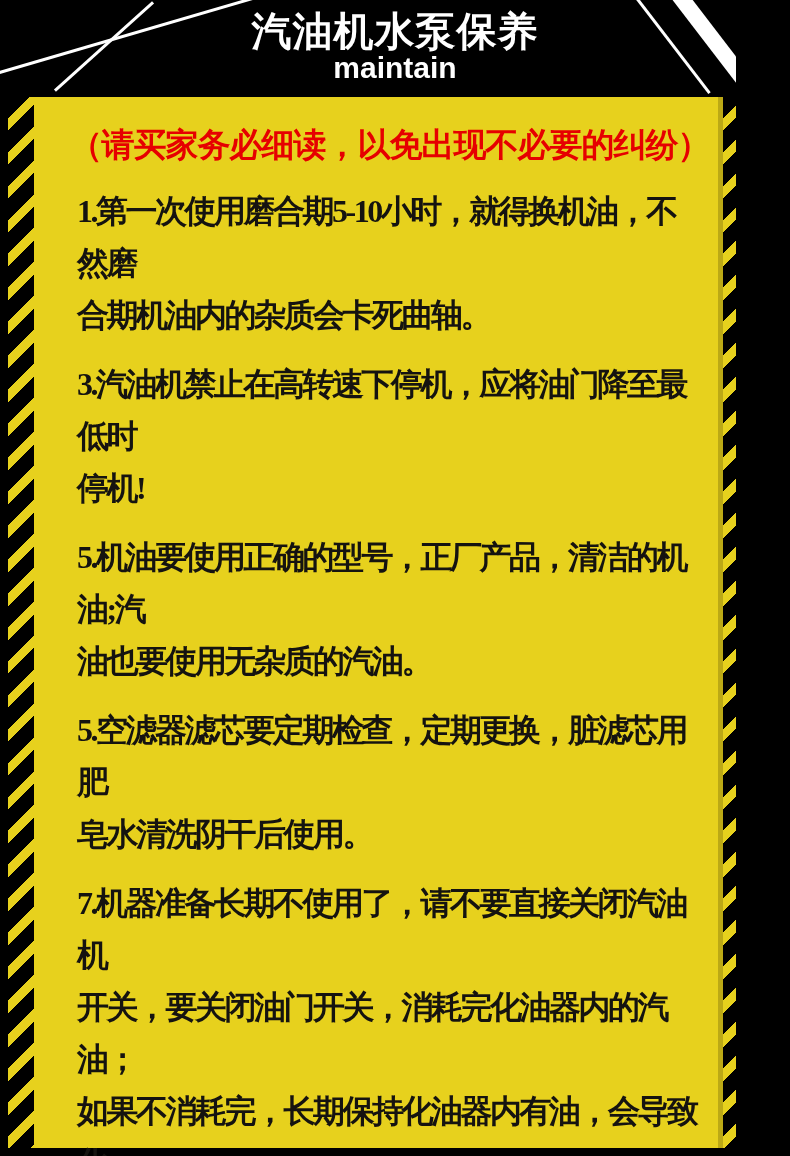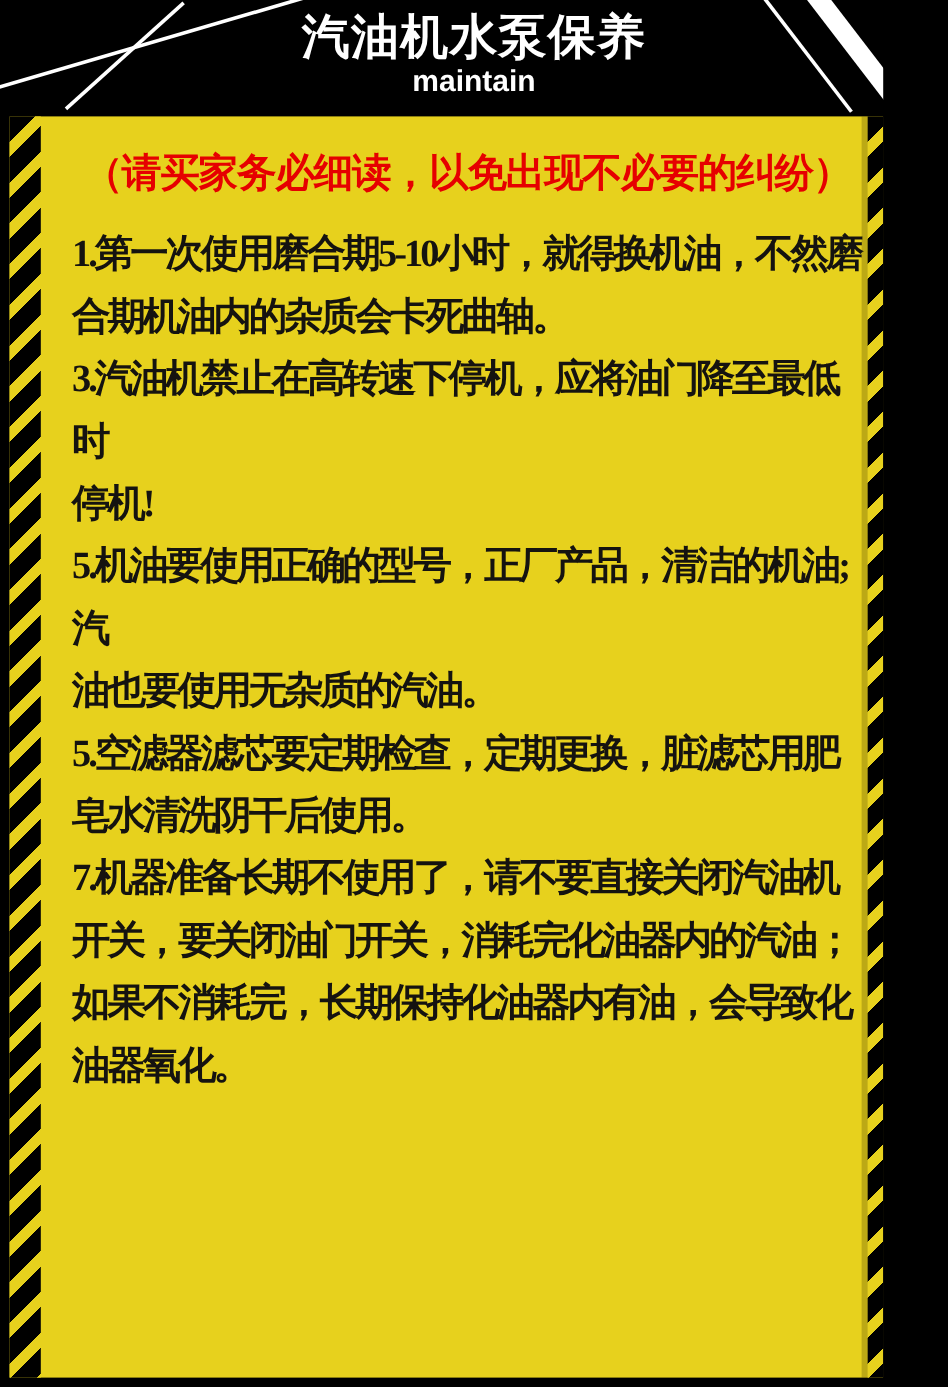--- a/index.html
+++ b/index.html
@@ -27,21 +27,21 @@
     position:absolute;top:0;left:0;width:790px;height:97px;
     background:var(--bg);overflow:hidden;text-align:center;color:var(--white);
   }
   .header h1{
     margin:8px 0 0;
     font-family:"Liberation Sans","DejaVu Sans",sans-serif;
     font-size:40px;line-height:46px;font-weight:bold;letter-spacing:1px;
   }
   .header .subtitle{
     font-family:"Liberation Sans","DejaVu Sans",sans-serif;
-    font-size:25px;line-height:28px;font-weight:bold;margin-top:0;
+    font-size:30px;line-height:28px;font-weight:bold;margin-top:0;
   }
   .decor{position:absolute;background:var(--white);pointer-events:none;}
   .decor.l-a{left:-6px;top:34px;width:264px;height:3px;transform:rotate(-16.3deg);}
   .decor.l-b{left:38px;top:45px;width:132px;height:3px;transform:rotate(-42deg);}
   .decor.r-a{left:613px;top:44px;width:120px;height:3px;transform:rotate(52.5deg);}
   .decor.r-b{left:646px;top:42px;width:150px;height:16px;transform:rotate(52.5deg);}
 
   
   .panel{
     position:absolute;top:97px;left:8px;right:0;bottom:8px;
@@ -63,21 +63,21 @@
     position:absolute;top:0;bottom:0;left:26px;right:13px;
     padding:14px 4px 0 26px;
   }
   .warning{
     margin:12px 0 18px;
     color:var(--red);
     font-size:33px;line-height:44px;font-weight:bold;
     letter-spacing:-1px;text-align:center;white-space:nowrap;
   }
   .item{
-    margin:0;
+    margin:17px;
     color:var(--ink);
     font-size:32px;line-height:52px;font-weight:bold;
     letter-spacing:-2.5px;
     white-space:pre-line;
   }
 </style>
 </head>
 <body>
 
 <div class="page">

